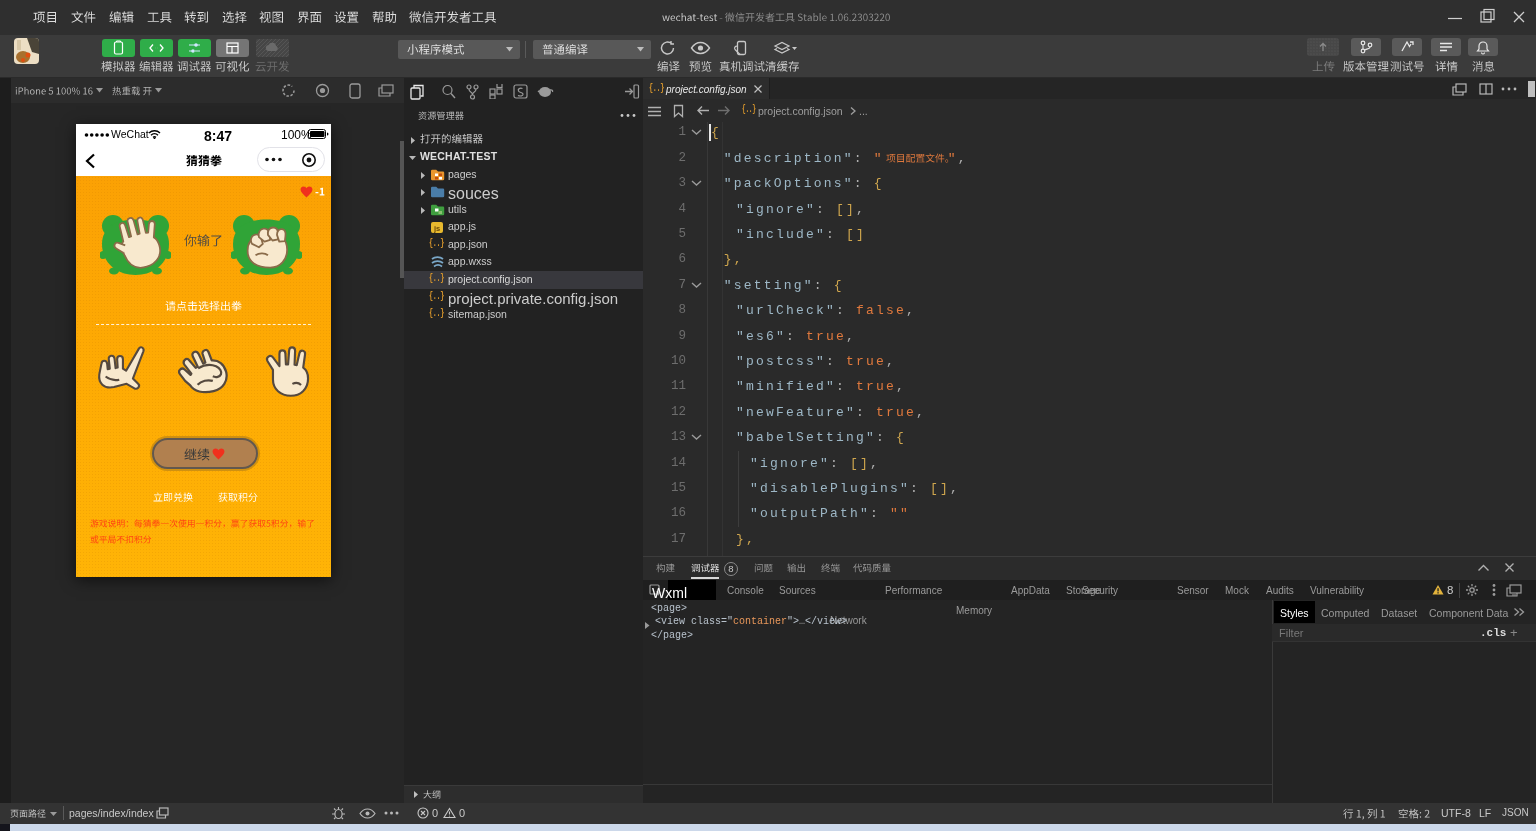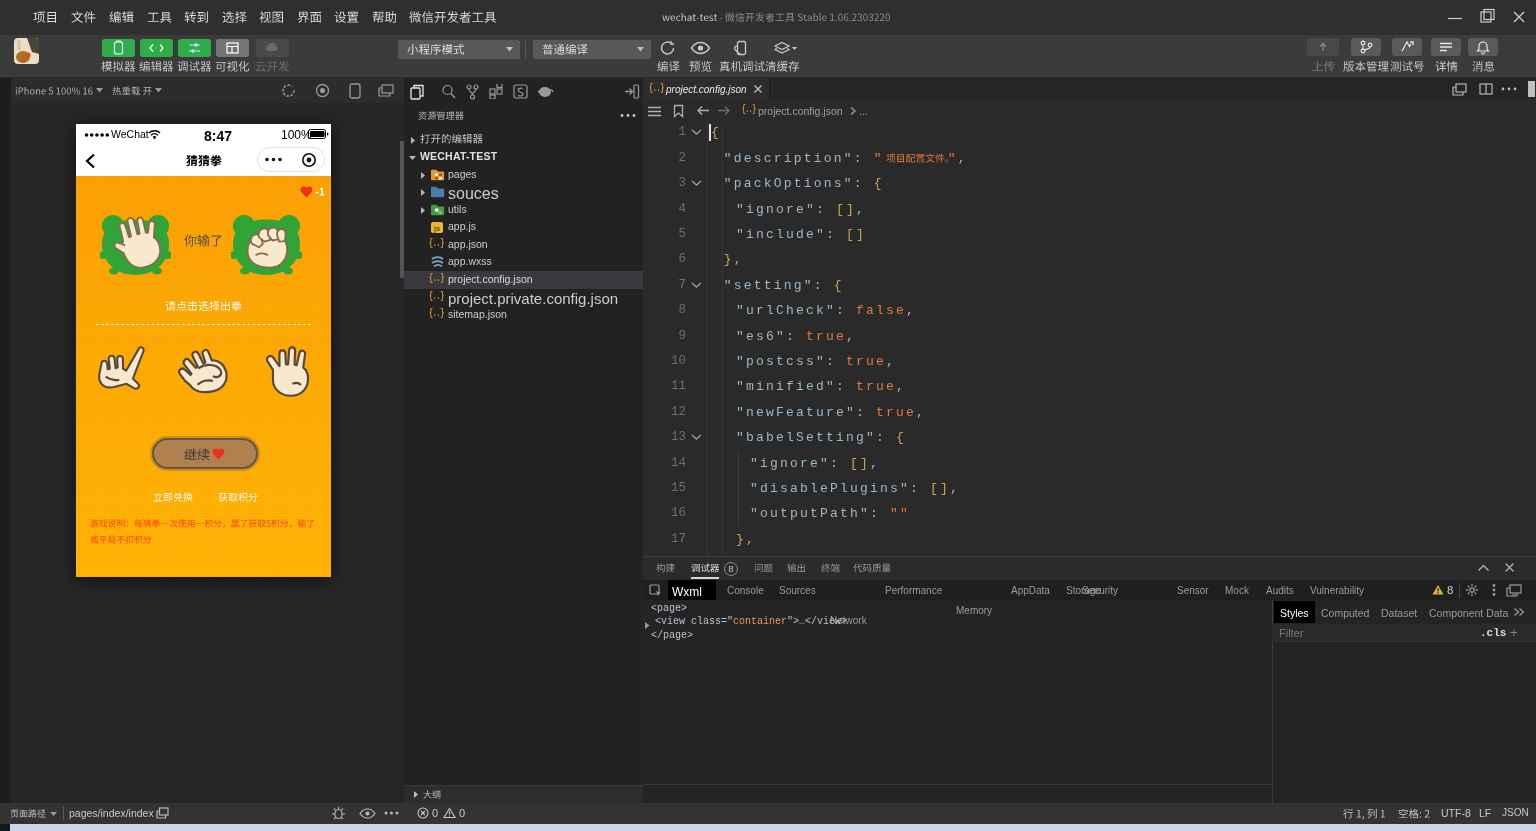--- a/index.html
+++ b/index.html
@@ -585,21 +585,21 @@
     </svg>
 <svg class="a" style="left:1504px;top:562px" width="11" height="11">
       <path d="M1.5 1.5 9.5 9.5M9.5 1.5 1.5 9.5" stroke="#b0b0b0" stroke-width="1.3"></path>
     </svg>
 <div class="a" style="left:643px;top:580px;width:893px;height:20px;background:#1f1f1f"></div>
 <svg class="a" style="left:649px;top:584px" width="14" height="13">
       <rect x="1" y="1" width="9" height="9" rx="1" fill="none" stroke="#9a9a9a" stroke-width="1.2"></rect>
       <path d="M7 7l5 2-2 .7L9.3 12Z" fill="#9a9a9a"></path>
     </svg>
 <div class="a" style="left:668px;top:580px;width:48px;height:20px;background:#000"></div>
-<div class="a" style="left:672px;top:585px;font-size:12px;color:#ffffff">Wxml</div>
+<div class="a" style="left:652px;top:585px;font-size:14px;color:#ffffff">Wxml</div>
 <div class="a" style="left:727px;top:585px;font-size:10px;color:#9a9a9a">Console</div>
 <div class="a" style="left:779px;top:585px;font-size:10px;color:#9a9a9a">Sources</div>
 <div class="a" style="left:830px;top:615px;font-size:10px;color:#9a9a9a">Network</div>
 <div class="a" style="left:885px;top:585px;font-size:10px;color:#9a9a9a">Performance</div>
 <div class="a" style="left:956px;top:605px;font-size:10px;color:#9a9a9a">Memory</div>
 <div class="a" style="left:1011px;top:585px;font-size:10px;color:#9a9a9a">AppData</div>
 <div class="a" style="left:1066px;top:585px;font-size:10px;color:#9a9a9a">Storage</div>
 <div class="a" style="left:1082px;top:585px;font-size:10px;color:#9a9a9a">Security</div>
 <div class="a" style="left:1177px;top:585px;font-size:10px;color:#9a9a9a">Sensor</div>
 <div class="a" style="left:1225px;top:585px;font-size:10px;color:#9a9a9a">Mock</div>

